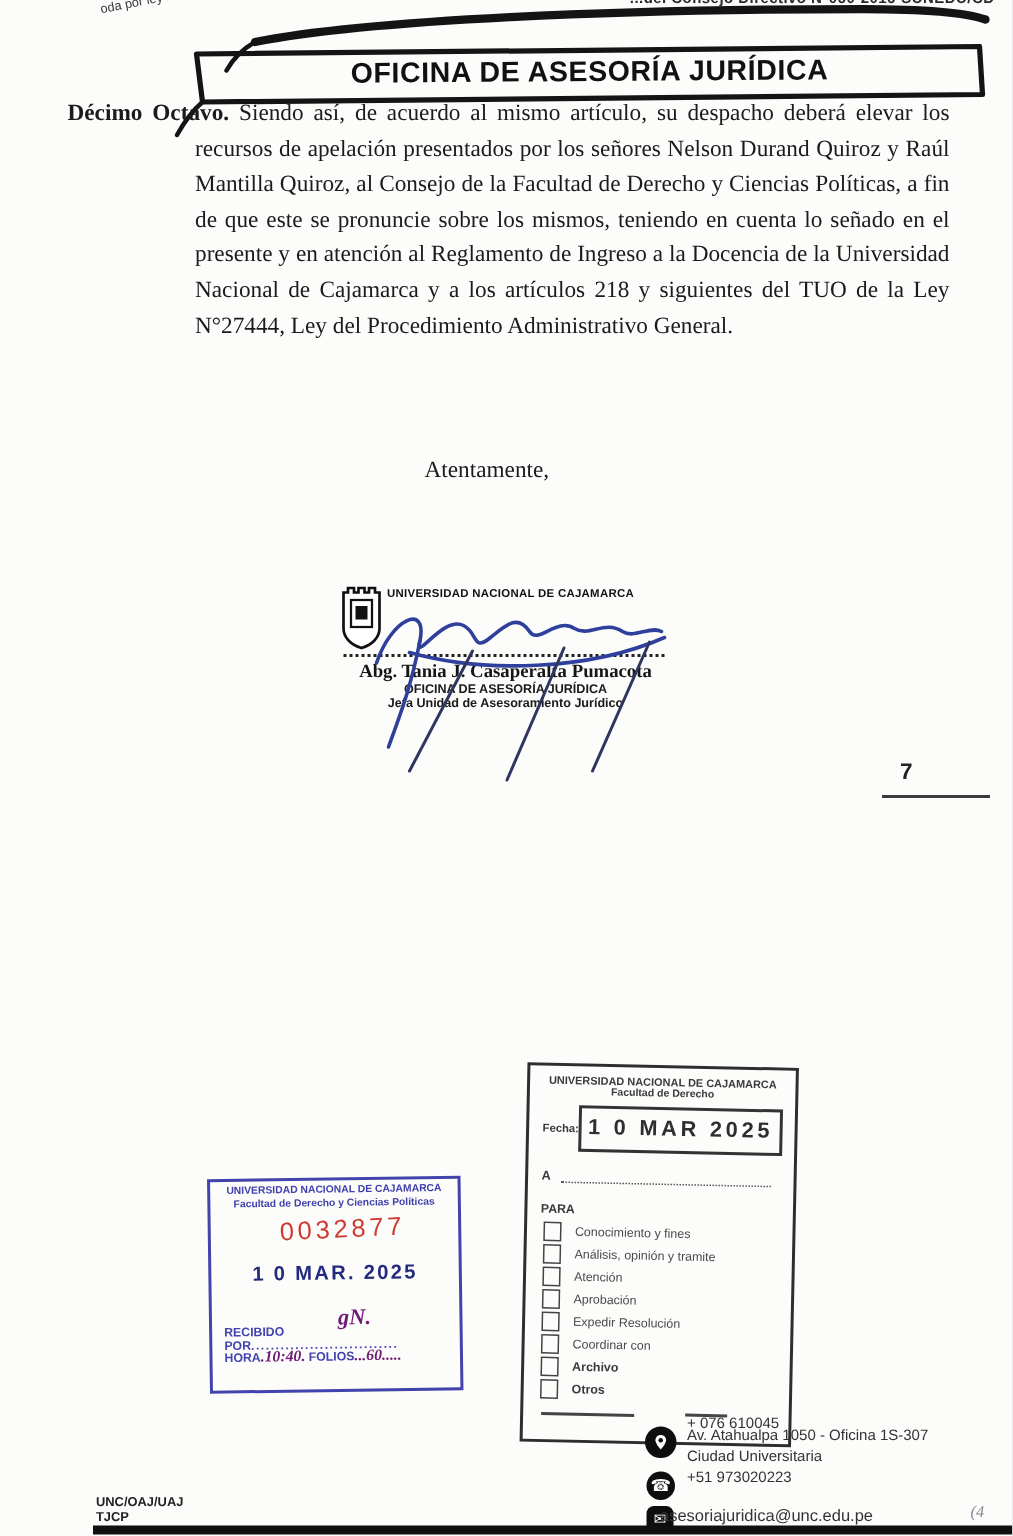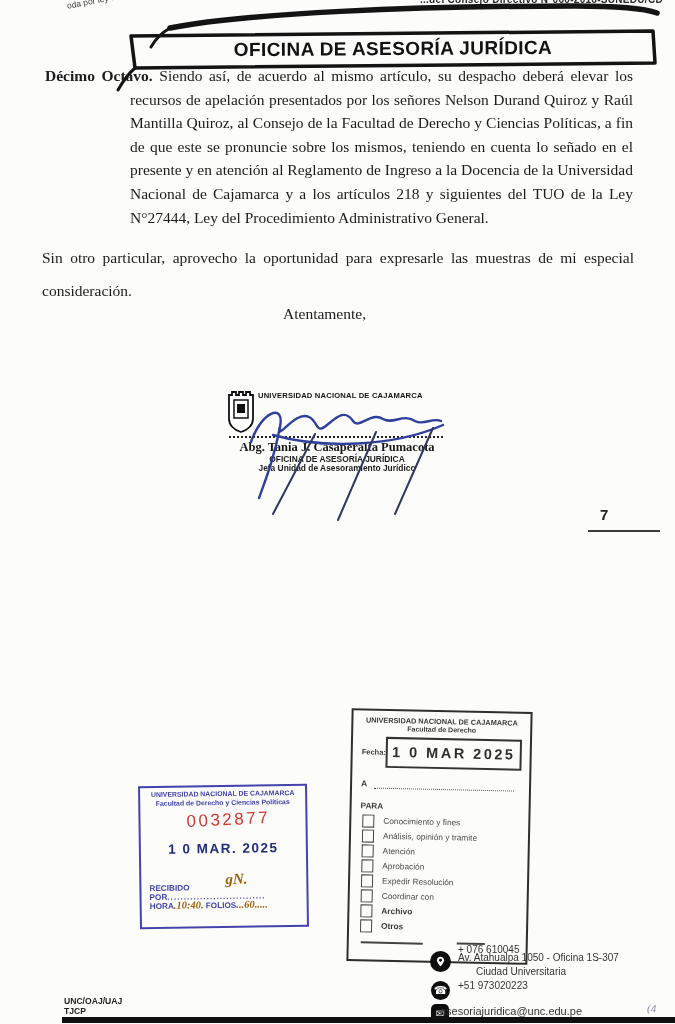--- a/index.html
+++ b/index.html
@@ -43,21 +43,21 @@
   .stamp-left{left:139px;top:785px;width:165px;height:139px;border:2px solid #4343ad;
               transform:rotate(-.8deg);font-family:"Liberation Sans",sans-serif;color:#3f3fae;}
   .sl-l1{left:0;top:3px;width:100%;text-align:center;font-size:6.9px;font-weight:bold;}
   .sl-l2{left:0;top:12px;width:100%;text-align:center;font-size:6.9px;font-weight:bold;}
   .sl-number{left:46px;top:23px;font-size:17px;color:#ce3a31;letter-spacing:2.5px;transform:rotate(-2deg);
              font-family:"Liberation Sans",sans-serif;}
   .sl-date{left:0;top:54px;width:100%;text-align:center;font-size:13.5px;font-weight:bold;
            color:#232c7c;letter-spacing:1.5px;}
   .sl-row{left:8px;font-size:8.2px;font-weight:bold;color:#4444b0;}
   .sl-dots{letter-spacing:1px;}
-  .sl-hand{color:#a16207;font-style:italic;font-family:"Liberation Serif",serif;font-weight:bold;}
+  .sl-hand{color:#701a75;font-style:italic;font-family:"Liberation Serif",serif;font-weight:bold;}
 
   
   .stamp-right{left:349px;top:710px;width:177px;height:249px;border:2.5px solid #2e2e2e;
                transform:rotate(1.2deg);font-family:"Liberation Sans",sans-serif;color:#3a3a3a;}
   .sr-l1{left:0;top:5px;width:100%;text-align:center;font-size:7.3px;font-weight:bold;}
   .sr-l2{left:0;top:14px;width:100%;text-align:center;font-size:7px;font-weight:bold;}
   .sr-fecha-label{left:9px;top:37px;font-size:7.5px;font-weight:bold;}
   .sr-fecha-box{left:33px;top:26px;width:132px;height:27px;border:2.5px solid #333;
                 text-align:center;line-height:27px;font-size:14.5px;font-weight:bold;letter-spacing:2.5px;color:#2e2e2e;}
   .sr-a-label{left:9px;top:68px;font-size:8.5px;font-weight:bold;}
@@ -91,21 +91,20 @@
     <path d="M75,28 C150,13 320,6 480,6 C515,6 548,8 562,13" fill="none" stroke="#141414" stroke-width="5.5" stroke-linecap="round"></path>
     <path d="M75,28 C68,32 61,38 56,47" fill="none" stroke="#141414" stroke-width="3" stroke-linecap="round"></path>
     <path d="M36,36 L558,31 L560,63 L40,68 Z" fill="none" stroke="#141414" stroke-width="3.5" stroke-linejoin="round"></path>
     <path d="M40,68 C33,74 28,81 23,90" fill="none" stroke="#141414" stroke-width="3" stroke-linecap="round"></path>
   </svg>
   <div class="abs header-title">OFICINA DE ASESORÍA JURÍDICA</div>
 
   <div class="abs para1">
     <b>Décimo Octavo.</b><span> Siendo así, de acuerdo al mismo artículo, su despacho deberá elevar los recursos de apelación presentados por los señores Nelson Durand Quiroz y Raúl Mantilla Quiroz, al Consejo de la Facultad de Derecho y Ciencias Políticas, a fin de que este se pronuncie sobre los mismos, teniendo en cuenta lo señado en el presente y en atención al Reglamento de Ingreso a la Docencia de la Universidad Nacional de Cajamarca y a los artículos 218 y siguientes del TUO de la Ley N°27444, Ley del Procedimiento Administrativo General.</span>
   </div>
-  <div class="abs para2">Sin otro particular, aprovecho la oportunidad para expresarle las muestras de mi especial consideración.</div>
   <div class="abs closing">Atentamente,</div>
 
   <svg class="abs" style="left:226px;top:389px;width:30px;height:45px;" viewBox="0 0 30 45">
     <path d="M3,6 L6,6 L6,3 L10,3 L10,6 L13,6 L13,3 L17,3 L17,6 L20,6 L20,3 L24,3 L24,6 L27,6 L27,30 C27,36 22,41 15,43 C8,41 3,36 3,30 Z" fill="#fff" stroke="#111" stroke-width="1.8"></path>
     <rect x="8" y="11" width="14" height="18" fill="none" stroke="#111" stroke-width="1.5"></rect>
     <rect x="11" y="15" width="8" height="9" fill="#111"></rect>
   </svg>
   <div class="abs sig-org">UNIVERSIDAD NACIONAL DE CAJAMARCA</div>
   <div class="abs sig-dotted"></div>
   <div class="abs sig-name">Abg. Tania J. Casaperalta Pumacota</div>
@@ -193,21 +192,21 @@
   </div>
 
   <div class="contact">
     <div class="icon-circle" style="left:430px;top:951px;width:21px;height:21px;">
       <svg width="13" height="13" viewBox="0 0 20 20">
         <path d="M10,2.5 C13.2,2.5 15.5,4.8 15.5,8 C15.5,11.4 10,17.5 10,17.5 C10,17.5 4.5,11.4 4.5,8 C4.5,4.8 6.8,2.5 10,2.5 Z" fill="#fff"></path>
         <circle cx="10" cy="8" r="2.3" fill="#0e0e0e"></circle>
       </svg>
     </div>
     <div class="c-text" style="left:458px;top:952px;">Av. Atahualpa 1050 - Oficina 1S-307</div>
-    <div class="c-text" style="left:458px;top:966px;margin-left:18px;">Ciudad Universitaria</div>
+    <div class="c-text" style="left:458px;top:966px;">Ciudad Universitaria</div>
 
     <div class="icon-circle" style="left:431px;top:981px;width:19px;height:19px;font-size:11px;">☎</div>
     <div class="c-text" style="left:458px;top:980px;">+51 973020223</div>
     <div class="c-text" style="left:458px;top:944px;">+ 076 610045</div>
 
     <div class="icon-circle" style="left:431px;top:1004px;width:18px;height:18px;font-size:10px;border-radius:5px;">✉</div>
     <div class="c-text" style="left:440px;top:1005px;font-size:11px;">asesoriajuridica@unc.edu.pe</div>
   </div>
 
   <div class="abs paren-frag">(4</div>

